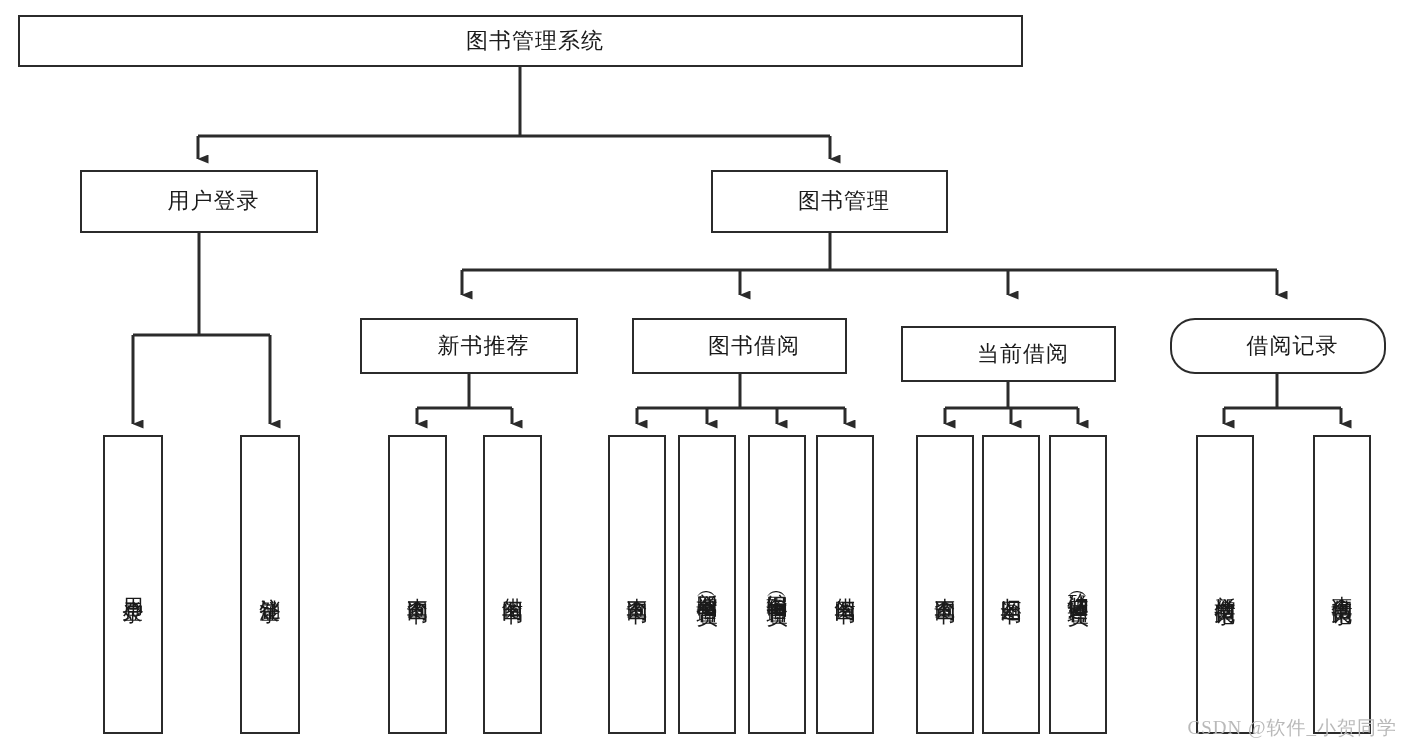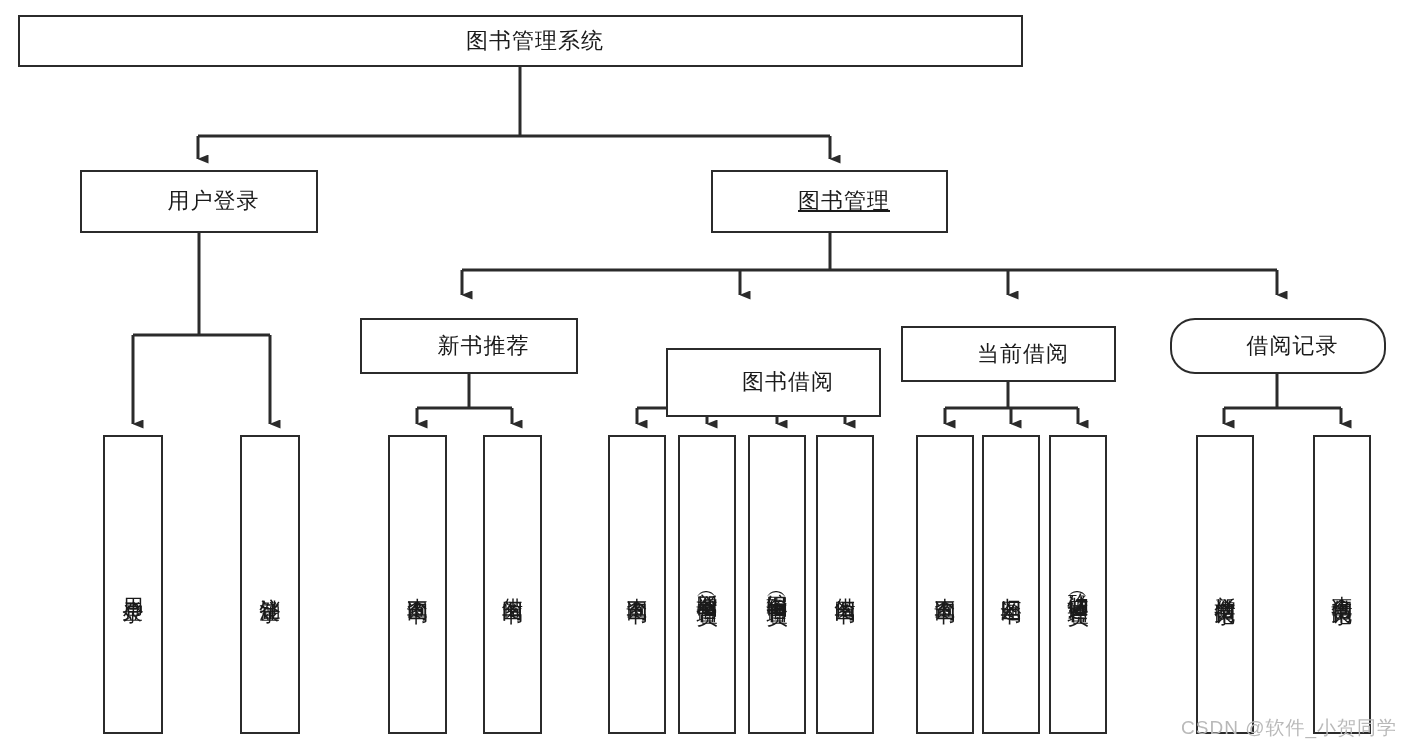--- a/index.html
+++ b/index.html
@@ -62,20 +62,21 @@
   .watermark {
     position: absolute;
     right: 8px;
     bottom: 6px;
     font-size: 19px;
     color: #b9b9b9;
     letter-spacing: 1px;
     z-index: 5;
     user-select: none;
     white-space: nowrap;
+    font-family: Liberation Serif, serif;
   }
 </style>
 </head>
 <body>
 
 <div id="diagram-root">
 
   <svg class="diagram-canvas" viewBox="0 0 1405 747" aria-hidden="true">
     <defs>
       <marker id="arrowhead" markerWidth="9" markerHeight="11" refX="4.5" refY="10.5" orient="auto" markerUnits="userSpaceOnUse">
@@ -141,28 +142,28 @@
     </g>
   </svg>
 
   <div class="node-box horizontal" style="left:18px; top:15px; width:1005px; height:52px;">
     <span class="node-label">图书管理系统</span>
   </div>
 
   <div class="node-box horizontal" style="left:80px; top:170px; width:238px; height:63px;">
     <span class="node-label">用户登录</span>
   </div>
-  <div class="node-box horizontal" style="left:711px; top:170px; width:237px; height:63px;text-decoration:underline;">
+  <div class="node-box horizontal" style="left:711px; top:170px; width:237px; height:63px;">
     <span class="node-label">图书管理</span>
   </div>
 
   <div class="node-box horizontal" style="left:360px; top:318px; width:218px; height:56px;">
     <span class="node-label">新书推荐</span>
   </div>
-  <div class="node-box horizontal" style="left:666px; top:318px; width:215px; height:69px;margin-top:30px;">
+  <div class="node-box horizontal" style="left:632px; top:318px; width:215px; height:56px;">
     <span class="node-label">图书借阅</span>
   </div>
   <div class="node-box horizontal" style="left:901px; top:326px; width:215px; height:56px;">
     <span class="node-label">当前借阅</span>
   </div>
   <div class="node-box horizontal" style="left:1170px; top:318px; width:216px; height:56px;border-radius:25px;">
     <span class="node-label">借阅记录</span>
   </div>
 
   <div class="node-box vertical" style="left:103px; top:435px; width:60px; height:299px;">

